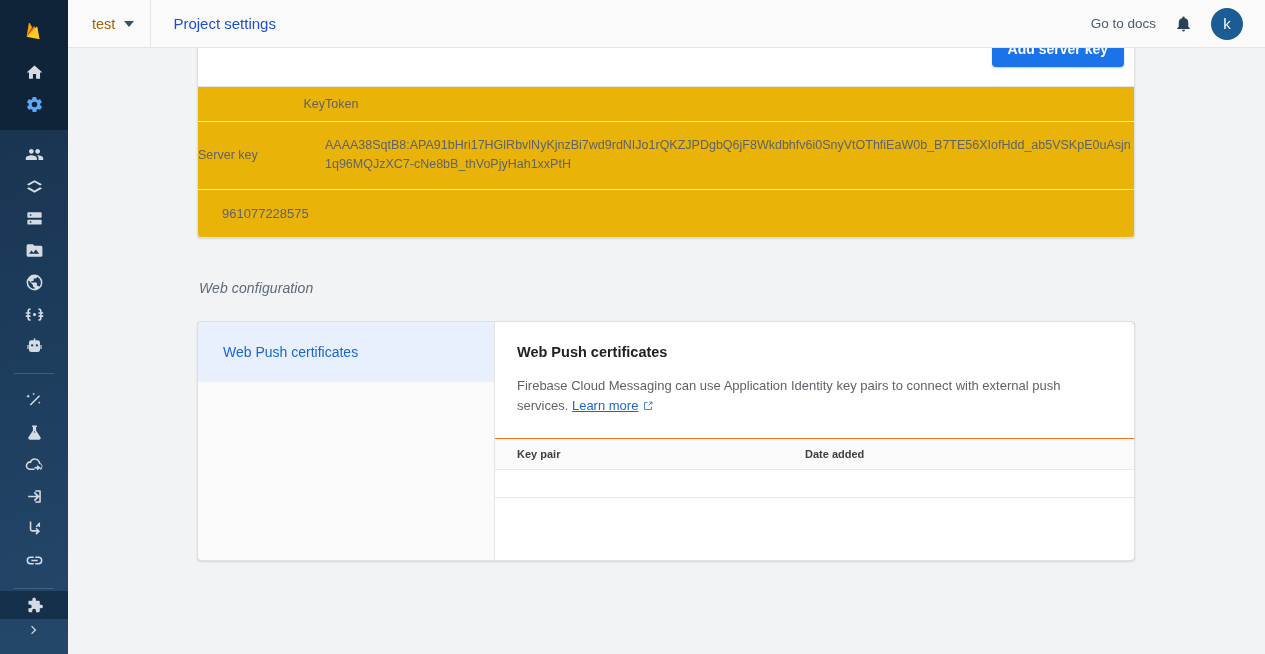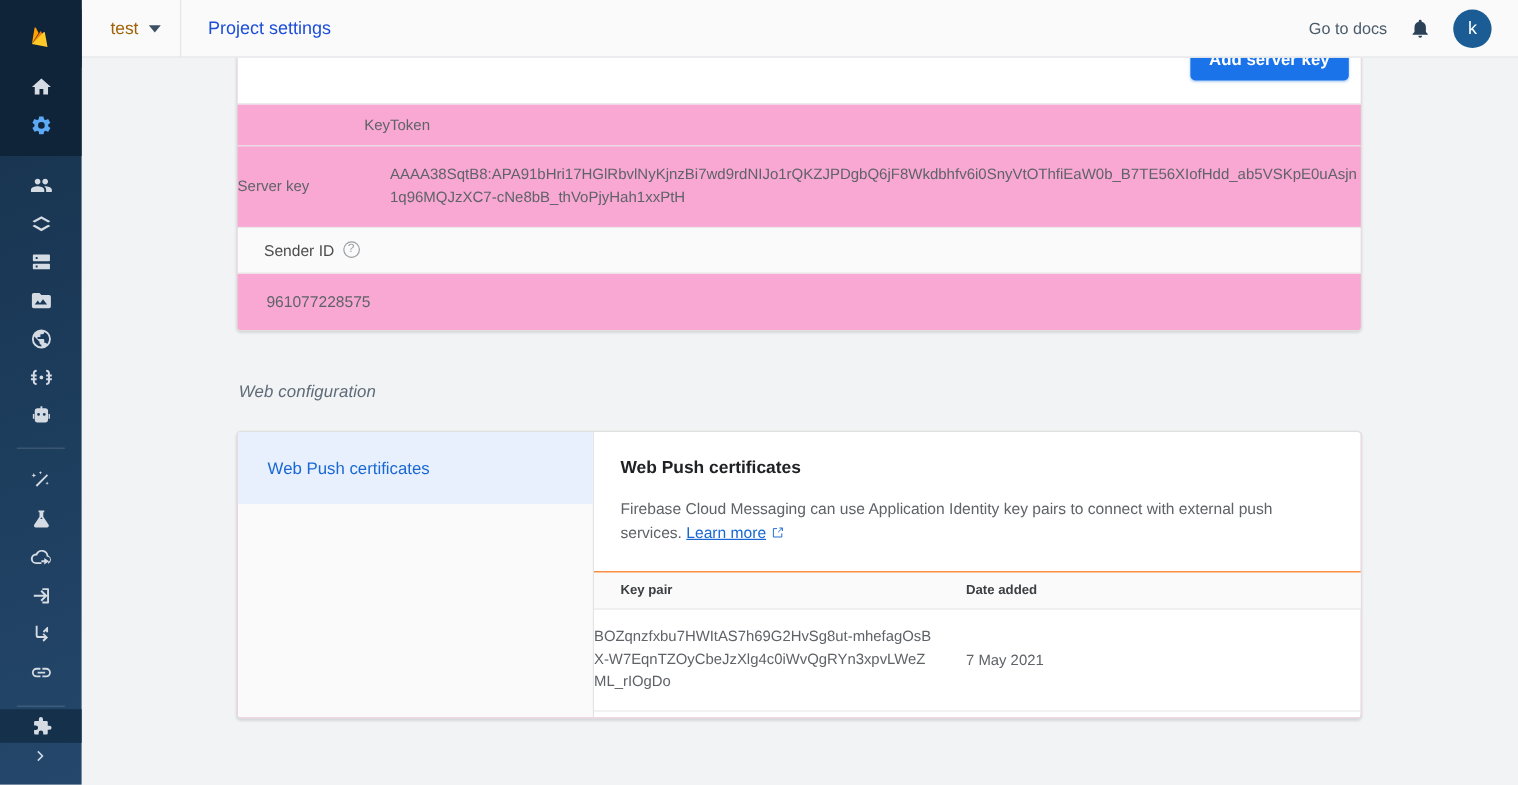--- a/index.html
+++ b/index.html
@@ -85,21 +85,21 @@
   
   .content {
     position: absolute; left: 68px; top: 48px;
     width: 1197px; height: 606px;
     background: #f1f3f4;
     overflow: hidden;
   }
   .inner { padding: 0 62px 0 129px; }
 
   .card {
-    background: #f9a8d4;
+    background: #eab308;
     border: 1px solid #e0e0e0;
     border-radius: 4px;
     box-shadow: 0 1px 2px rgba(60,64,67,.15);
   }
 
   
   .card-server {
     margin-top: -10px;
     width: 938px;
   }
@@ -362,24 +362,20 @@
           </tr>
         </thead>
         <tbody>
           <tr>
             <td class="c1">Server key</td>
             <td class="tok">AAAA38SqtB8:APA91bHri17HGlRbvlNyKjnzBi7wd9rdNIJo1rQKZJPDgbQ6jF8Wkdbhfv6i0SnyVtOThfiEaW0b_B7TE56XIofHdd_ab5VSKpE0uAsjn1q96MQJzXC7-cNe8bB_thVoPjyHah1xxPtH</td>
           </tr>
         </tbody>
       </table>
 
-      <div class="sender-head">
-        <span>Sender ID</span>
-        <span class="qmark">?</span>
-      </div>
       <div class="sender-val">961077228575</div>
     </div>
 
 
     <div class="section-title sec-web">Web configuration</div>
 
     <div class="card card-web">
       <div class="web-left">
         <div class="web-tab">Web Push certificates</div>
       </div>
@@ -396,26 +392,20 @@
 
         <table class="kptbl">
           <thead>
             <tr>
               <th class="k1">Key pair</th>
               <th>Date added</th>
             </tr>
           </thead>
           <tbody>
             <tr>
-              <td class="k1">
-                <div class="kp-wrap">BOZqnzfxbu7HWItAS7h69G2HvSg8ut-mhefagOsBX-W7EqnTZOyCbeJzXlg4c0iWvQgRYn3xpvLWeZML_rIOgDo</div>
-              </td>
-              <td>7 May 2021</td>
-            </tr>
-            <tr>
               <td class="k1 kp-blank"></td>
               <td class="kp-blank"></td>
             </tr>
           </tbody>
         </table>
       </div>
     </div>
 
   </div>
 </div>

